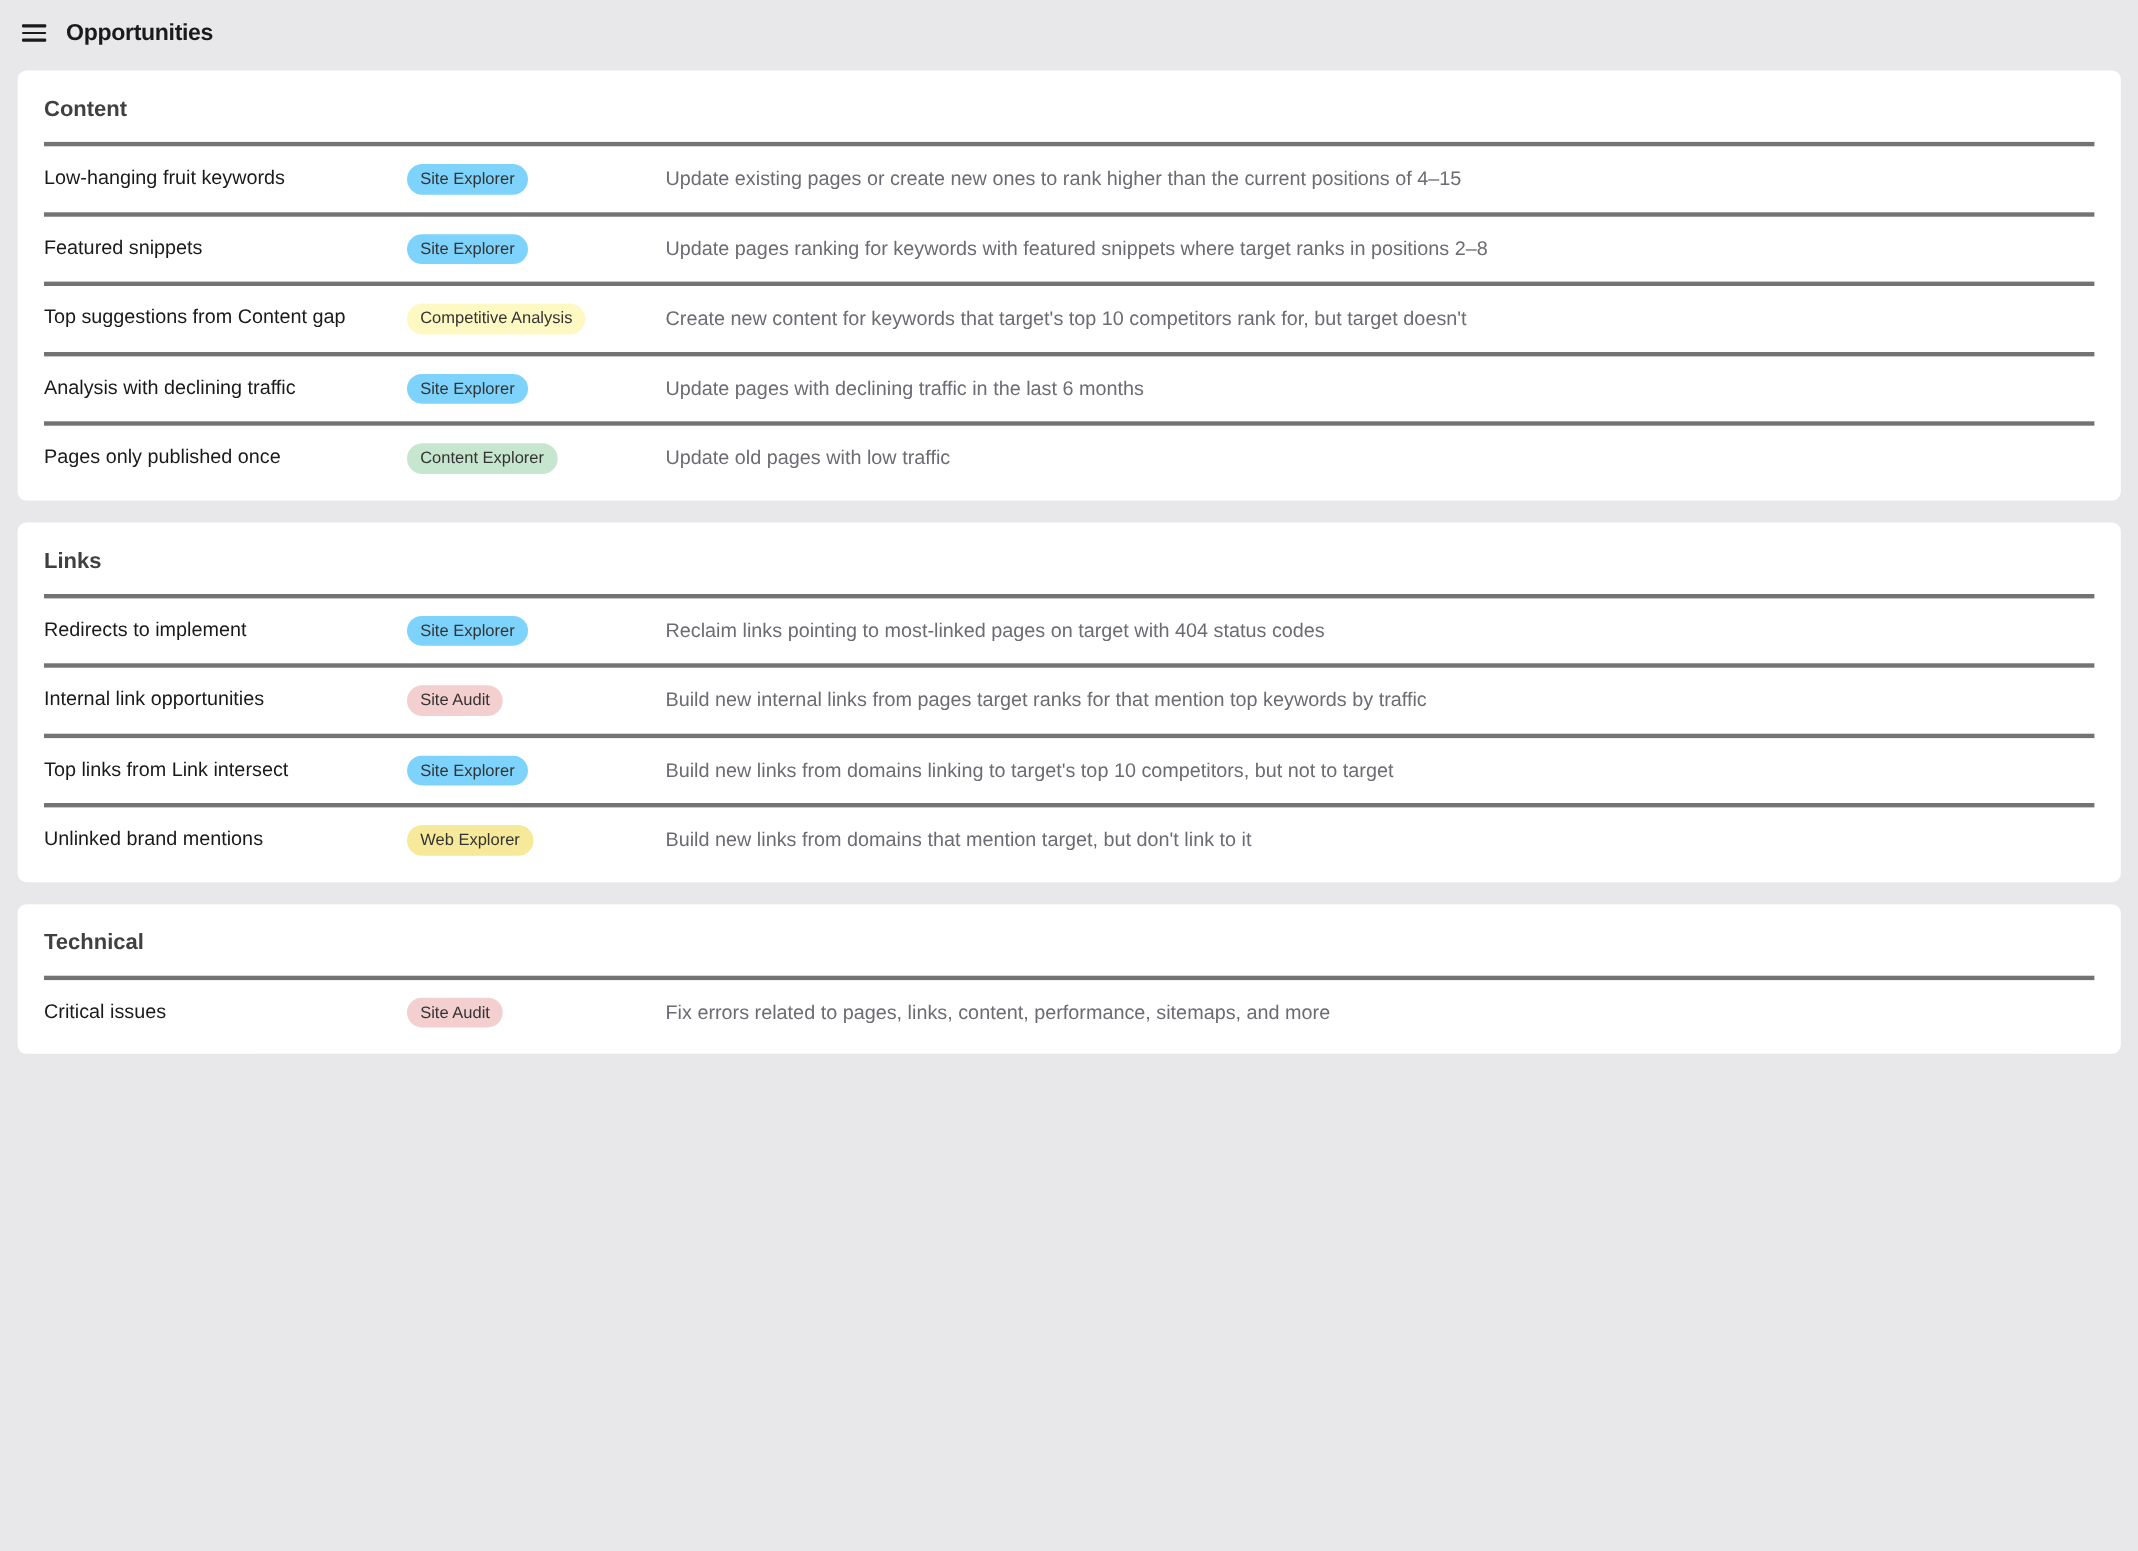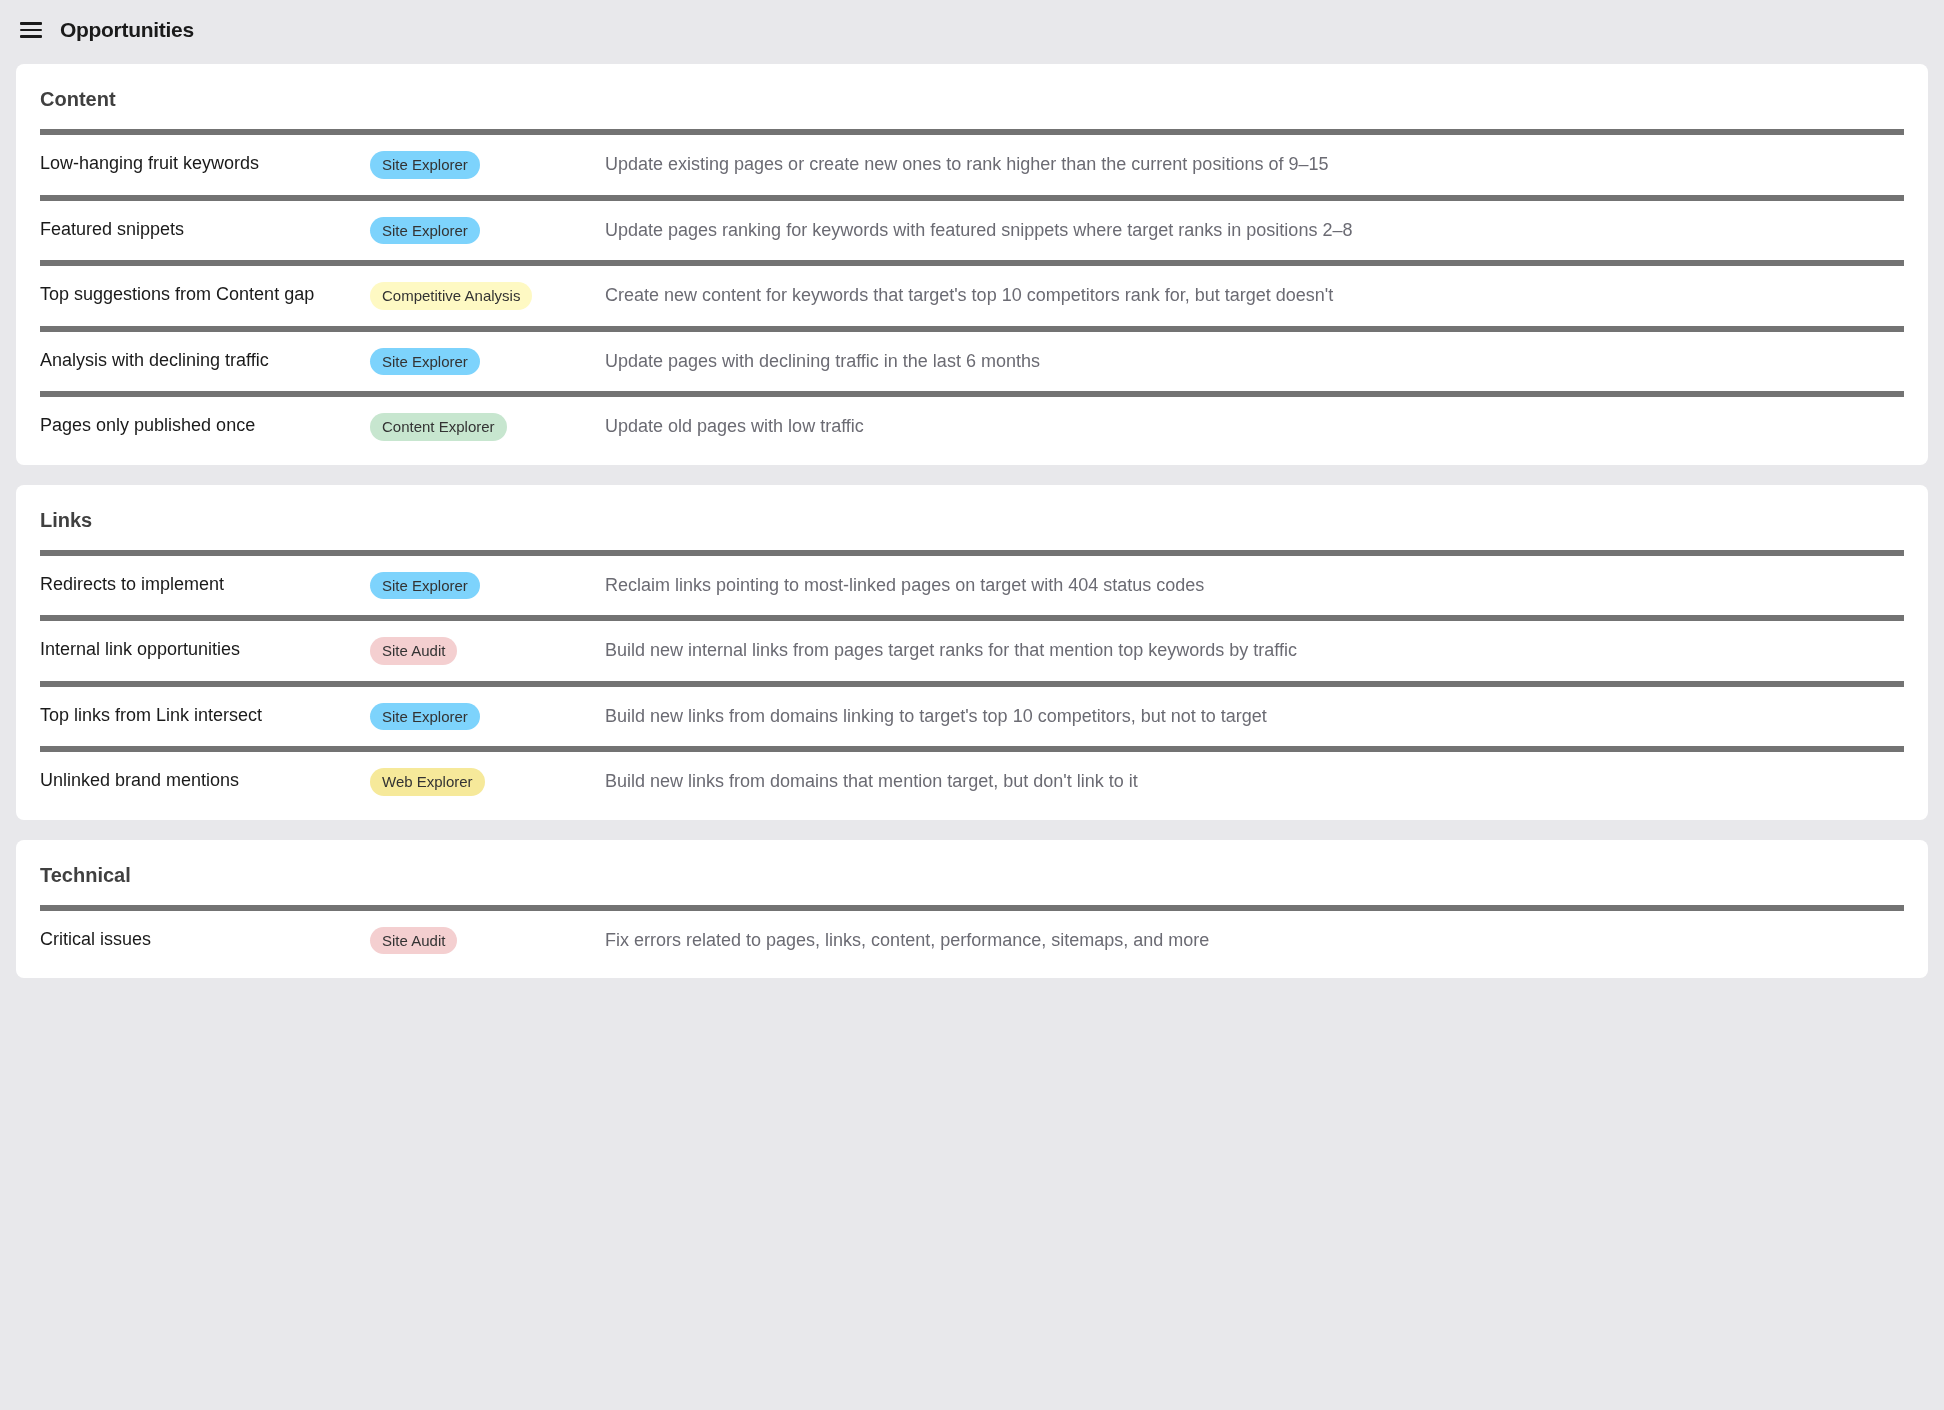--- a/index.html
+++ b/index.html
@@ -52,21 +52,21 @@
     .section-title {
       font-size: 20px;
       font-weight: 700;
       color: #404040;
       padding-bottom: 18px;
     }
     .row {
       display: flex;
       align-items: flex-start;
       padding: 16px 0;
-      border-top: 6px solid #737373;
+      border-top: 4px solid #737373;
     }
     .row-name {
       flex: 0 0 330px;
       font-size: 18px;
       color: #1a1a1a;
       line-height: 1.4;
       padding-right: 10px;
     }
     .row-tag-col {
       flex: 0 0 235px;
@@ -107,21 +107,21 @@
 </div>
 
 <div id="sections-root">
     <div class="card">
       <div class="section-title">Content</div>
       <div class="row">
         <div class="row-name">Low-hanging fruit keywords</div>
         <div class="row-tag-col">
           <span class="tag tag-blue">Site Explorer</span>
         </div>
-        <div class="row-desc">Update existing pages or create new ones to rank higher than the current positions of 9–15</div>
+        <div class="row-desc">Update existing pages or create new ones to rank higher than the current positions of 4–15</div>
       </div>
       <div class="row">
         <div class="row-name">Featured snippets</div>
         <div class="row-tag-col">
           <span class="tag tag-blue">Site Explorer</span>
         </div>
         <div class="row-desc">Update pages ranking for keywords with featured snippets where target ranks in positions 2–8</div>
       </div>
       <div class="row">
         <div class="row-name">Top suggestions from Content gap</div>

